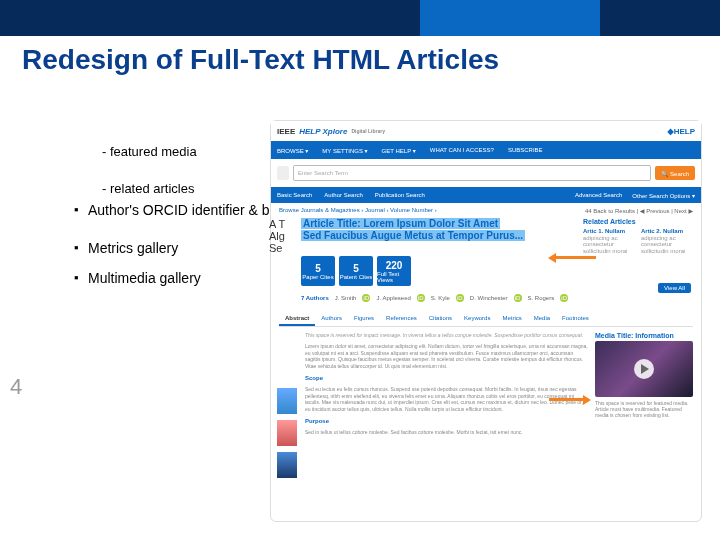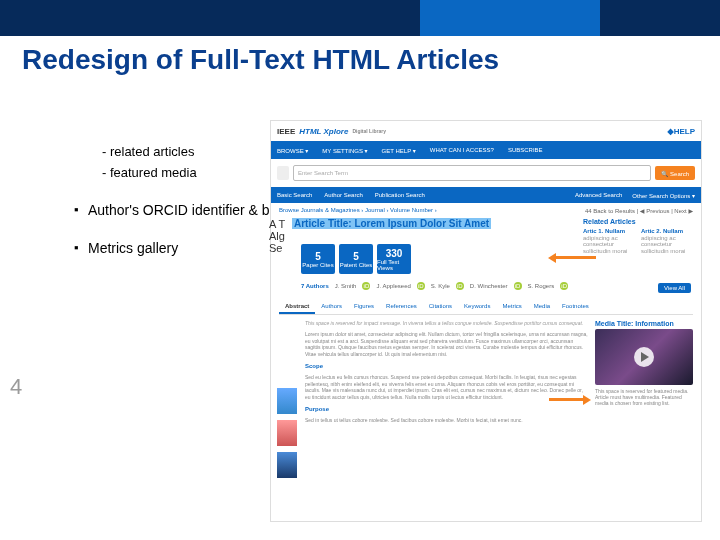--- a/index.html
+++ b/index.html
@@ -5,21 +5,21 @@
   html,body{margin:0;padding:0;width:720px;height:540px;font-family:Verdana,Arial,sans-serif;background:#fff;overflow:hidden}
   .slide{position:relative;width:720px;height:412px}
   .top-band{position:absolute;top:0;left:0;right:0;height:36px;background:#062a5a}
   .accent{position:absolute;top:0;right:120px;width:180px;height:36px;background:#0a67c2}
   .title{position:absolute;top:44px;left:22px;right:22px;color:#0a3f8e;font-weight:bold;font-size:28px;line-height:1.15}
   .bullets{position:absolute;top:130px;left:34px;width:220px;font-size:14px;color:#000}
   .bullets li{list-style:none;position:relative;padding-left:14px;margin-bottom:6px}
   .bullets li.main::before{content:"▪";position:absolute;left:0;top:0;color:#000;font-size:13px}
   .bullets li.sub{margin-left:14px;font-size:13px}
   .pgnum{position:absolute;bottom:12px;left:10px;font-size:22px;color:#9b9b9b}
-  .screenshot{position:absolute;top:120px;left:270px;width:430px;height:400px;background:#fff;border:1px solid #ddd;border-radius:0;font-size:7px}
+  .screenshot{position:absolute;top:120px;left:270px;width:430px;height:400px;background:#fff;border:1px solid #ddd;border-radius:6px;font-size:7px}
   .ss-top{height:20px;background:#fff;display:flex;align-items:center;padding:0 6px;color:#0a67c2;font-size:8px;font-weight:bold}
   .ss-top .logotext{font-style:italic}
   .ss-top .diamond{margin-left:auto;color:#0a67c2}
   .ss-nav{height:18px;background:#0a67c2;display:flex;align-items:center;color:#fff;font-size:6px;padding:0 6px;gap:14px}
   .ss-nav span{white-space:nowrap}
   .ss-search{height:22px;background:#fff;display:flex;align-items:center;padding:3px 6px;gap:4px}
   .ss-search .box{flex:1;height:14px;border:1px solid #bbb;border-radius:2px;font-size:6px;color:#aaa;display:flex;align-items:center;padding:0 4px}
   .ss-search .btn{width:40px;height:14px;background:#f58220;border-radius:2px;color:#fff;font-size:6px;display:flex;align-items:center;justify-content:center}
   .ss-subnav{height:16px;background:#0a67c2;display:flex;align-items:center;color:#fff;font-size:6px;padding:0 6px;justify-content:space-between}
   .ss-subnav .left{display:flex;gap:12px}
@@ -70,32 +70,33 @@
 </head>
 <body>
 
 <div class="slide">
   <div class="top-band">
     <div class="accent"></div>
   </div>
   <div class="title">Redesign of Full-Text HTML Articles</div>
 
   <ul class="bullets">
+    <li class="sub" style="margin-bottom:22px">- featured media</li>
     <li class="sub">- related articles</li>
-    <li class="sub" style="margin-bottom:22px">- featured media</li>
     <li class="main" style="margin-bottom:22px">Author's ORCID identifier &amp; bio</li>
     <li class="main" style="margin-bottom:14px">Metrics gallery</li>
+    <li class="main">Multimedia gallery</li>
   </ul>
 
   <div class="pgnum">4</div>
 
   <div class="screenshot">
     <div class="ss-top">
       <span style="color:#333;margin-right:4px">IEEE</span>
-      <span class="logotext">HTML Xplore</span>
+      <span class="logotext">HELP Xplore</span>
       <span style="font-size:5px;color:#888;margin-left:4px">Digital Library</span>
       <span class="diamond">◆HELP</span>
     </div>
     <div class="ss-nav">
       <span>BROWSE ▾</span>
       <span>MY SETTINGS ▾</span>
       <span>GET HELP ▾</span>
       <span>WHAT CAN I ACCESS?</span>
       <span>SUBSCRIBE</span>
     </div>
@@ -118,22 +119,22 @@
       </div>
     </div>
     <div class="ss-breadcrumb">
       <span>Browse Journals &amp; Magazines  ›  Journal  ›  Volume Number  ›</span>
       <span class="bcnav">44  Back to Results   |   ◀ Previous   |   Next ▶</span>
     </div>
     <div class="ss-body">
       <div style="position:absolute;left:-2px;top:0;color:#333;font-size:11px;font-weight:normal;line-height:1.1;white-space:pre">A T
 Alg
 Se</div>
-      <div class="art-title" style="margin-left:13px">
-        <span>Article Title: Lorem Ipsum Dolor Sit Amet</span><br>
+      <div class="art-title" style="margin-left:22px">
+        <span>Article Title: Lorem Ipsum Dolor Sit Amet</span><br><span>Sed Faucibus Augue Metus at Tempor Purus...</span>
       </div>
       <div class="orange-arrow-l">
           <div class="head"></div>
           <div class="shaft"></div>
         </div>
       <div class="related">
         <h4>Related Articles</h4>
         <div class="col">
           <div class="rc">
               <b>Artic 1. Nullam</b>
@@ -149,21 +150,21 @@
       <div class="metric-row" style="margin-left:22px">
         <div class="metric">
             <b>5</b>
             <span>Paper Cites</span>
           </div>
         <div class="metric">
             <b>5</b>
             <span>Patent Cites</span>
           </div>
         <div class="metric">
-            <b>330</b>
+            <b>220</b>
             <span>Full Text Views</span>
           </div>
       </div>
       <div class="authors" style="margin-left:22px">
         <b style="color:#0a67c2">7 Authors</b>
         <span>J. Smith</span>
           <span class="orcid">iD</span>
         <span>J. Appleseed</span>
           <span class="orcid">iD</span>
         <span>S. Kyle</span>

